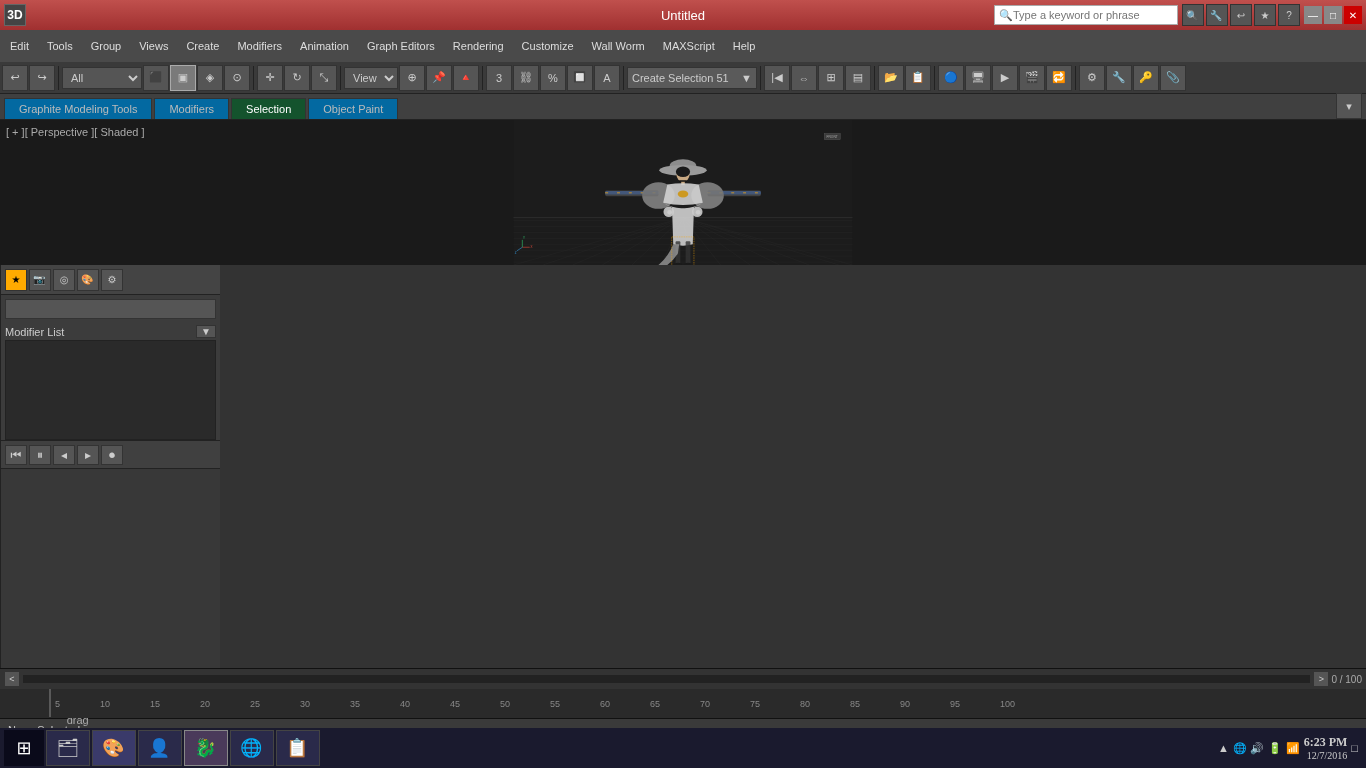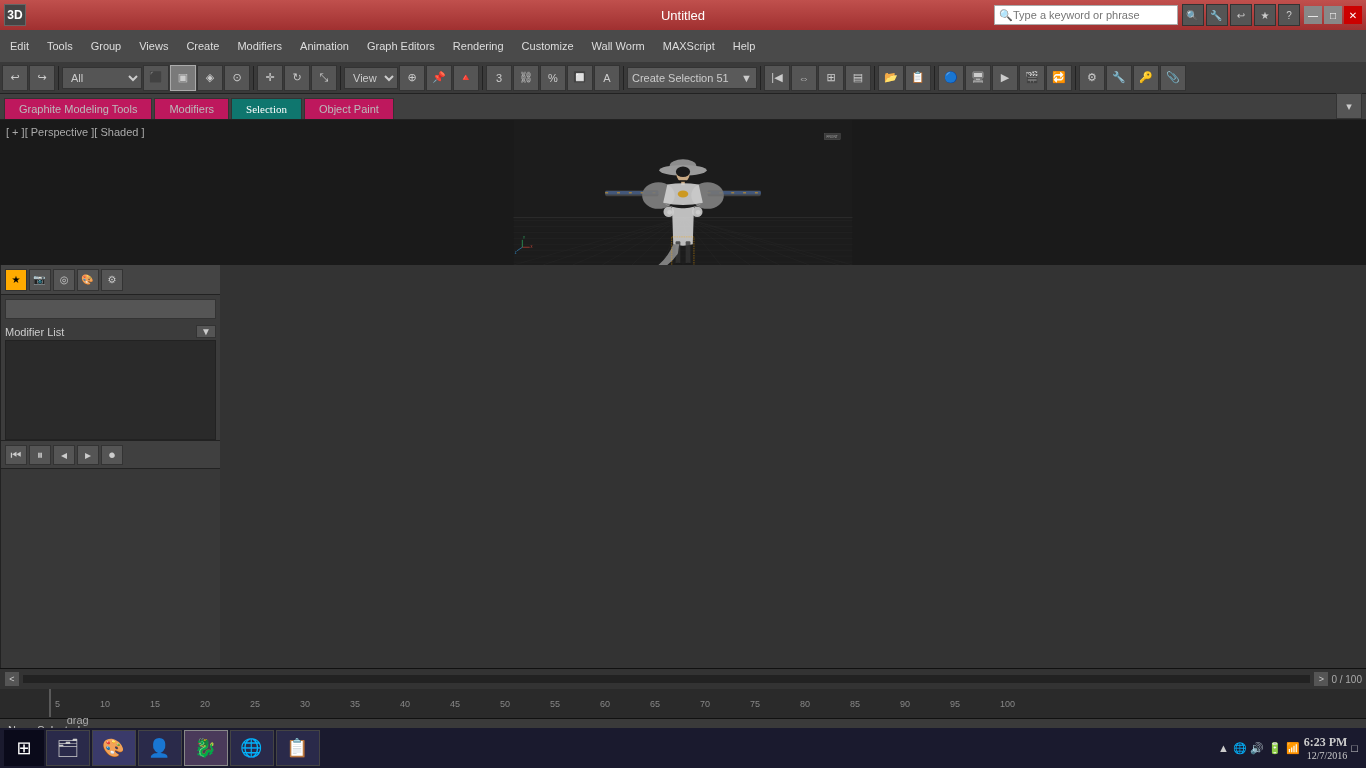--- a/index.html
+++ b/index.html
@@ -94,25 +94,25 @@
       align-items: flex-end;
       padding: 0 4px;
       gap: 2px;
       border-bottom: 1px solid #222;
     }
     .modeling-tab {
       padding: 4px 14px;
       font-size: 11px;
       cursor: pointer;
       color: #bbb;
-      background: #be185d;
+      background: #0369a1;
       border: 1px solid #333;
       border-bottom: none;
     }
-    .modeling-tab.active { background: #0f766e; color: #fff; font-family: Liberation Serif, serif; }
+    .modeling-tab.active { background: #14532d; color: #fff; }
 
     
     #main-content {
       display: flex;
       height: calc(768px - 30px - 22px - 32px - 26px - 50px - 30px);
       flex-direction: column;
     }
 
     
     #viewport {

